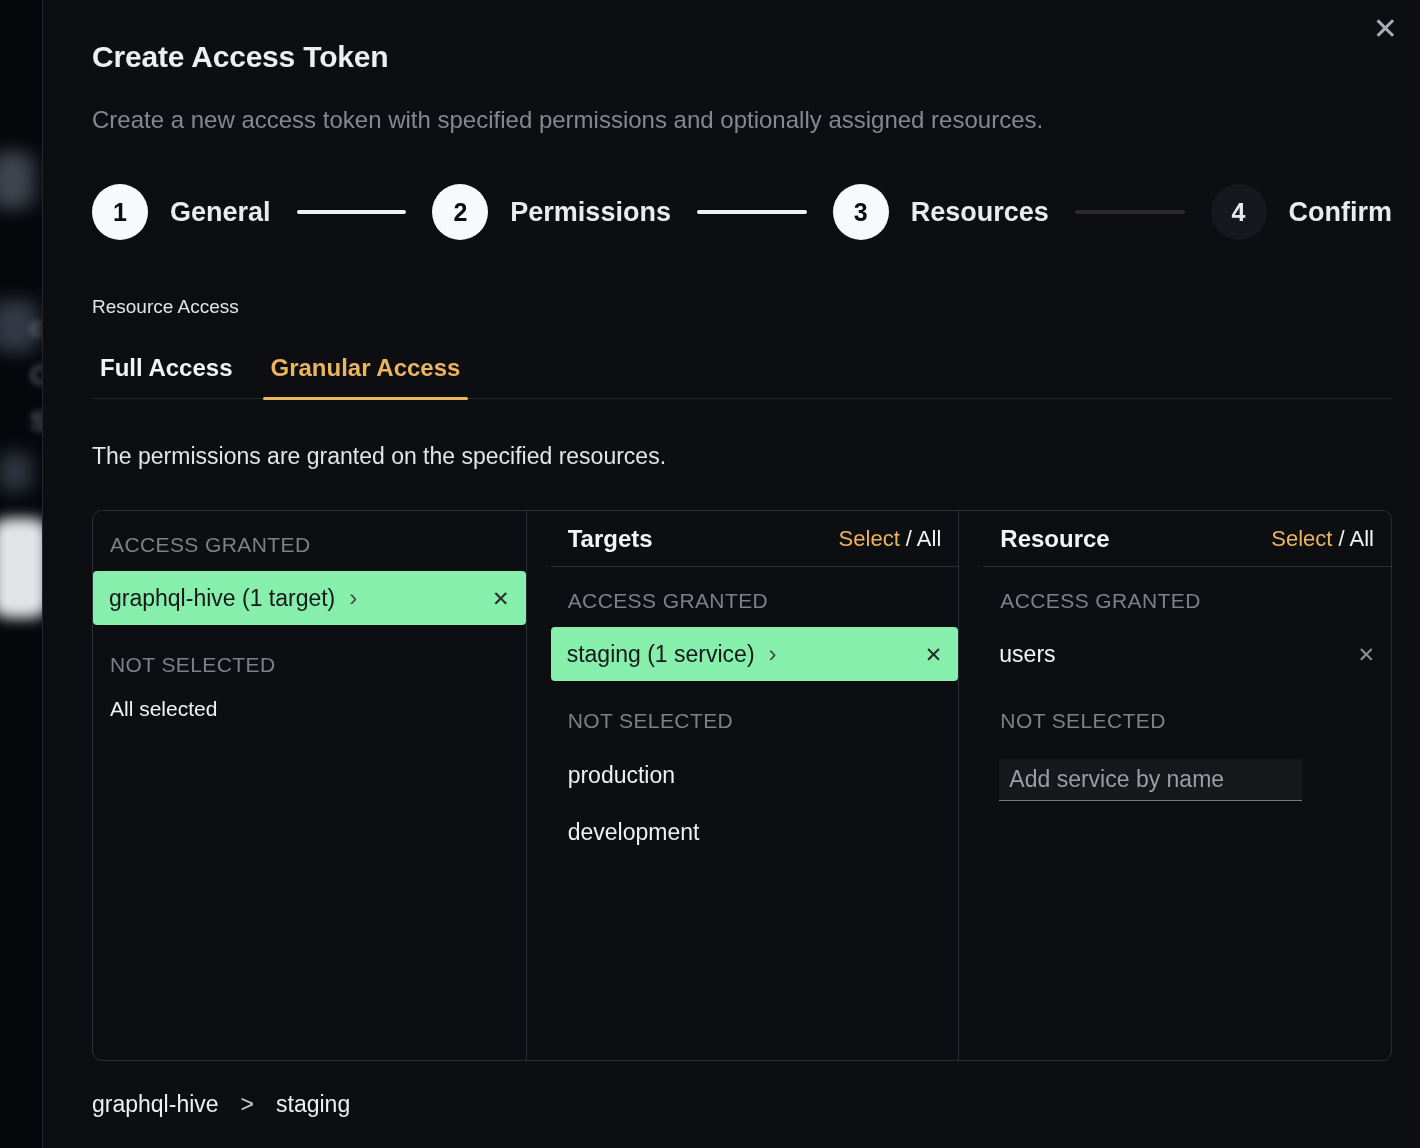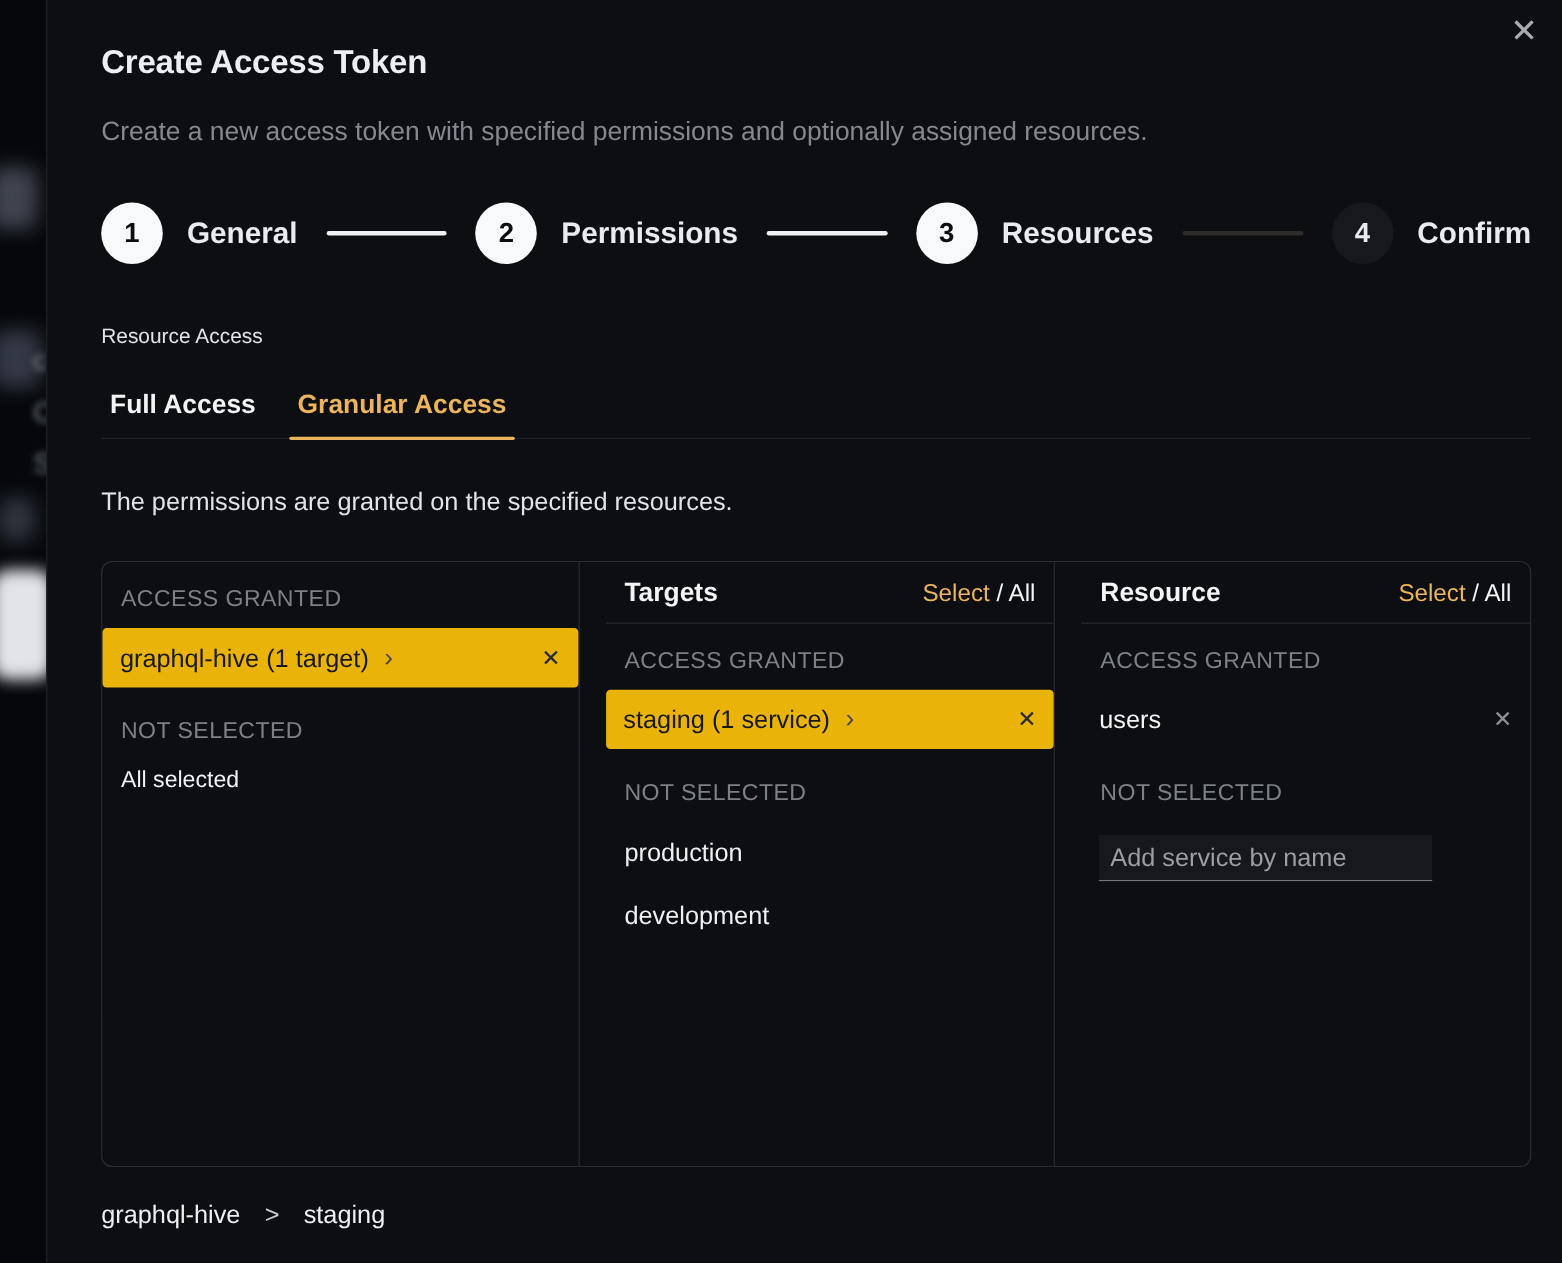--- a/index.html
+++ b/index.html
@@ -96,21 +96,21 @@
   .group-label {
     padding: 22px 17px 14px; font-size: 21px; color: #7c8187; letter-spacing: 0.4px;
   }
   .group-label.not-sel { padding-top: 28px; }
 
   .granted-row {
     height: 54px; flex: none;
     display: flex; align-items: center; padding: 0 16px;
     font-size: 23px; cursor: pointer;
   }
-  .granted-row.highlight { background: #eab308; color: #17181b; border-radius: 4px; }
+  .granted-row.highlight { background: #86efac; color: #17181b; border-radius: 4px; }
   .granted-row.plain { color: #f2f4f6; }
   .row-chevron { margin-left: 14px; font-size: 24px; line-height: 1; color: #47484c; }
   .row-remove {
     margin-left: auto; font-size: 21px; line-height: 1; cursor: pointer;
     background: none; border: none; font-family: "Liberation Sans", sans-serif;
   }
   .granted-row.highlight .row-remove { color: #2a2b2e; }
   .granted-row.plain .row-remove { color: #8c9095; }
 
   .sel-status { padding: 6px 17px; font-size: 21px; color: #f0f2f4; }

